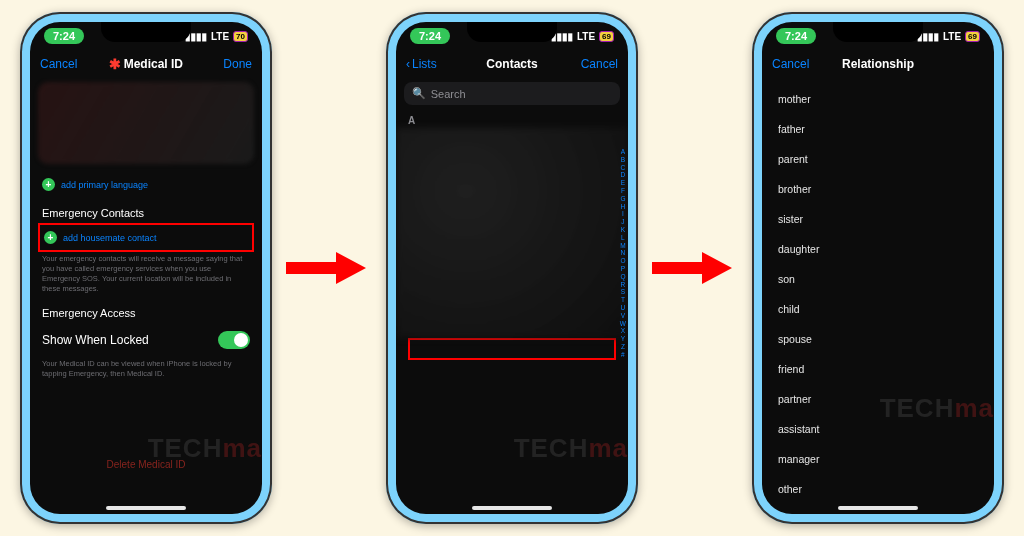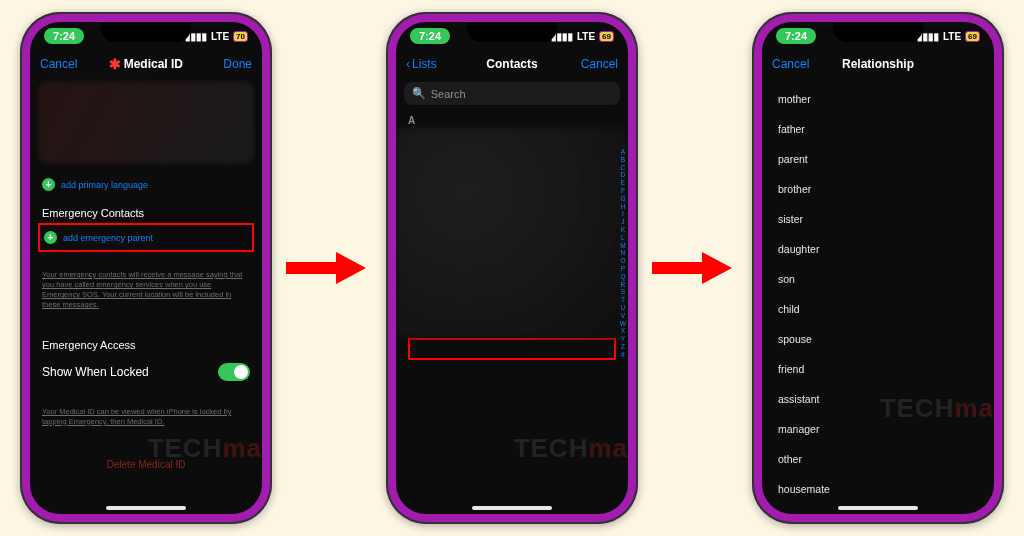--- a/index.html
+++ b/index.html
@@ -8,21 +8,21 @@
     width: 1024px;
     height: 536px;
     font-family: -apple-system, "Helvetica Neue", Arial, sans-serif;
     position: relative;
     overflow: hidden;
   }
   .phone {
     position: absolute;
     width: 252px;
     height: 512px;
-    background: #a21caf;
+    background: #7dd3fc;
     border-radius: 40px;
     box-shadow: 0 2px 10px rgba(0,0,0,.3), inset 0 0 0 2px #333;
     padding: 10px;
   }
   .screen {
     width: 100%;
     height: 100%;
     background: #0c0c0c;
     border-radius: 30px;
     overflow: hidden;
@@ -100,25 +100,24 @@
   .section-hdr {
     padding: 10px 12px 4px 12px;
     font-size: 11px; font-weight: 400; color: #fff;
   }
   .redbox {
     border: 2px solid #ff0000;
     margin: 0 8px;
     padding: 4px 4px;
   }
   .fine-print {
-    padding: 18px 12px;
+    padding: 2px 12px;
     font-size: 7.5px;
     color: #6d6d72;
     line-height: 1.35;
-    text-decoration: underline;
   }
   .toggle-row {
     display: flex; justify-content: space-between; align-items: center;
     padding: 8px 12px;
     font-size: 12px;
   }
   .switch {
     width: 32px; height: 18px; background: #34c759;
     border-radius: 9px; position: relative;
   }
@@ -217,21 +216,21 @@
     <div class="content">
       <div class="blur-card"></div>
       <div class="add-row">
         <span class="plus">+</span>
         <span class="link-blue">add primary language</span>
       </div>
       <div class="section-hdr">Emergency Contacts</div>
       <div class="redbox">
         <div class="add-row" style="padding:2px 0;">
           <span class="plus">+</span>
-          <span class="link-blue">add emergency parent</span>
+          <span class="link-blue">add housemate contact</span>
         </div>
       </div>
       <div class="fine-print">Your emergency contacts will receive a message saying that you have called emergency services when you use Emergency SOS. Your current location will be included in these messages.</div>
       <div class="section-hdr">Emergency Access</div>
       <div class="toggle-row">
         <span>Show When Locked</span>
         <span class="switch"></span>
       </div>
       <div class="fine-print">Your Medical ID can be viewed when iPhone is locked by tapping Emergency, then Medical ID.</div>
       <div class="watermark">
@@ -339,20 +338,21 @@
           <div class="rel-item">mother</div>
           <div class="rel-item">father</div>
           <div class="rel-item">parent</div>
           <div class="rel-item">brother</div>
           <div class="rel-item">sister</div>
           <div class="rel-item">daughter</div>
           <div class="rel-item">son</div>
           <div class="rel-item">child</div>
           <div class="rel-item">spouse</div>
           <div class="rel-item">friend</div>
+          <div class="rel-item">partner</div>
           <div class="rel-item">assistant</div>
           <div class="rel-item">manager</div>
           <div class="rel-item">other</div>
           <div class="rel-item">housemate</div>
         </div>
       <div class="watermark" style="bottom:90px;">
         <span>TECH</span><span class="wm-red">ma</span>
       </div>
       <div class="home-indicator"></div>
     </div>

